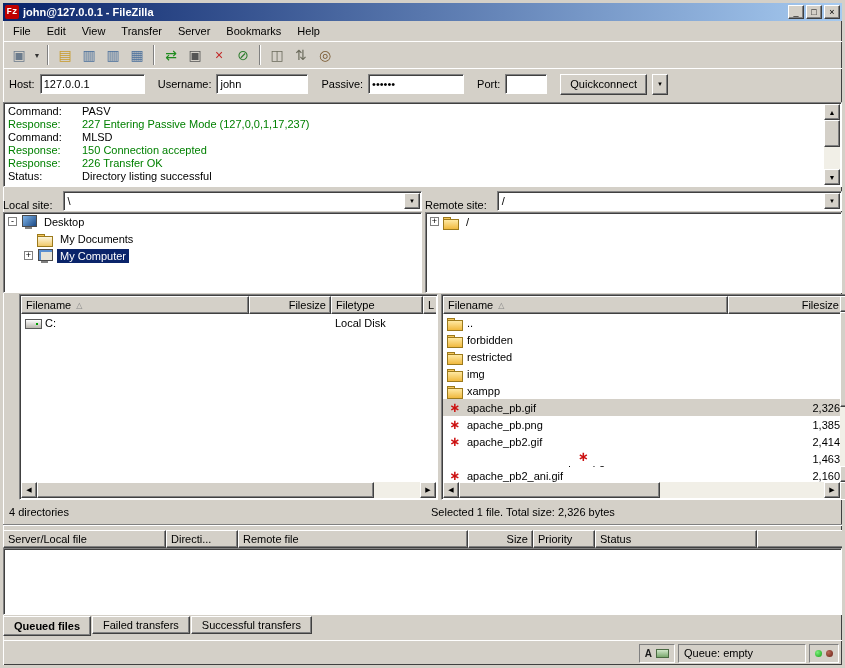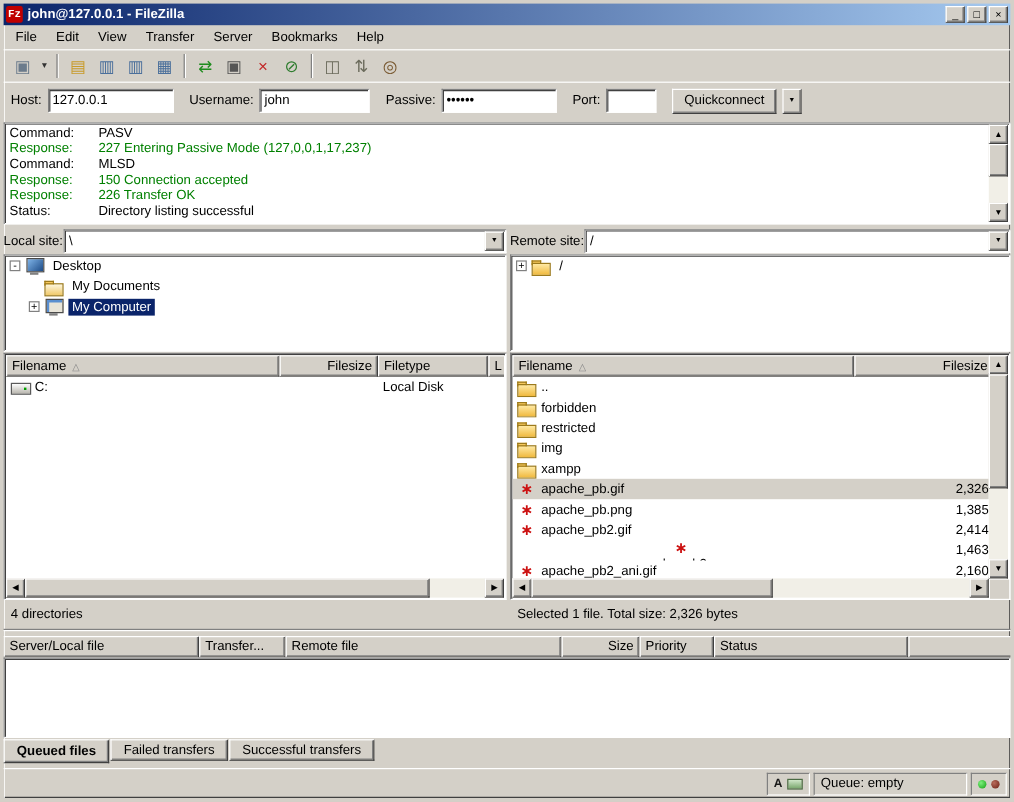--- a/index.html
+++ b/index.html
@@ -40,21 +40,21 @@
   
   .vscroll{position:absolute;width:16px;display:flex;flex-direction:column;background:#f1efe7;}
   .hscroll{position:absolute;height:16px;display:flex;flex-direction:row;background:#f1efe7;}
   .sb-btn{width:16px;height:16px;flex:none;font-size:7px;display:flex;align-items:center;justify-content:center;color:#000;padding:0;}
   .sb-track{flex:1;position:relative;}
   .vscroll .sb-thumb{position:absolute;left:0;width:16px;background:#d4d0c8;border:1px solid;border-color:#fff #404040 #404040 #fff;box-shadow:inset -1px -1px 0 #808080;}
   .hscroll .sb-thumb{position:absolute;top:0;height:16px;background:#d4d0c8;border:1px solid;border-color:#fff #404040 #404040 #fff;box-shadow:inset -1px -1px 0 #808080;}
   .sb-corner{position:absolute;right:0;bottom:0;width:16px;height:16px;background:#d4d0c8;}
 
   
-  .site-row{position:absolute;top:187px;height:21px;display:flex;align-items:center;font-size:11px;gap:0;color:#000;}
+  .site-row{position:absolute;top:187px;height:21px;display:flex;align-items:flex-end;font-size:11px;gap:10px;color:#000;}
   .site-row.local{left:0;width:419px;}
   .site-row.remote{left:422px;width:417px;}
   .site-combo{flex:1;height:20px;position:relative;background:#fff;border:1px solid;border-color:#808080 #fff #fff #808080;box-shadow:inset 1px 1px 0 #404040;padding:3px 18px 0 4px;}
   .combo-btn{position:absolute;right:1px;top:1px;width:16px;height:16px;font-size:6px;padding:0;}
 
   
   .tree{position:absolute;top:209px;height:81px;font-size:11px;overflow:hidden;color:#000;}
   .tree.local{left:0;width:419px;}
   .tree.remote{left:422px;width:417px;}
   .tree-row{height:17px;display:flex;align-items:center;}
@@ -71,21 +71,21 @@
   .i-computer::after{content:"";position:absolute;left:4px;bottom:0;width:7px;height:2px;background:#808080;}
   .i-folder::before,.i-folder-open::before,.i-docs::before{content:"";position:absolute;left:0;top:2px;width:6px;height:3px;background:#f7c85c;border:1px solid #9c7a1c;border-bottom:none;}
   .i-folder::after,.i-folder-open::after,.i-docs::after{content:"";position:absolute;left:0;top:4px;width:14px;height:9px;background:linear-gradient(#ffe9a2,#f0b93e);border:1px solid #9c7a1c;}
   .i-docs::after{background:linear-gradient(#fdf6dd,#f0c96a);}
   .i-drive::before{content:"";position:absolute;left:0;top:3px;width:15px;height:8px;background:linear-gradient(#fdfdfd,#b8b5ad);border:1px solid #5a5a5a;}
   .i-drive::after{content:"";position:absolute;right:3px;top:7px;width:2px;height:2px;background:#00a000;}
   .i-broken{color:#cc1111;font-size:13px;line-height:13px;font-weight:bold;text-align:center;}
   .i-broken::before{content:"∗";}
 
   
-  .listpane{position:absolute;top:291px;height:206px;background:#fff;border:1px solid;border-color:#808080 #fff #fff #808080;box-shadow:inset 1px 1px 0 #404040;}
+  .listpane{position:absolute;top:291px;height:206px;background:#fff;border:1px solid;border-color:#808080 #fff #fff #808080;box-shadow:inset 1px 1px 0 #404040;margin-left:16px;}
   .listpane.local{left:0;width:419px;}
   .listpane.remote{left:422px;width:417px;}
   .list-header{position:absolute;left:1px;top:1px;right:1px;height:18px;display:flex;overflow:hidden;}
   .listpane.remote .list-header{right:17px;}
   .hcell{height:18px;padding:2px 4px;font-size:11px;display:flex;align-items:center;flex:none;overflow:hidden;white-space:nowrap;color:#000;}
   .hcell.right{justify-content:flex-end;}
   .sort{color:#888;font-size:8px;margin-left:5px;}
   .list-body{position:absolute;left:1px;top:19px;right:1px;bottom:17px;overflow:hidden;}
   .listpane.remote .list-body{right:17px;}
   .lrow{height:17px;display:flex;align-items:center;font-size:11px;color:#000;}
@@ -393,21 +393,21 @@
   <div class="pane-status local">4 directories</div>
   <div class="pane-status remote">Selected 1 file. Total size: 2,326 bytes</div>
 
   <div class="groove"></div>
 
   <div class="queue-header">
       <div class="hcell raised" style="width: 163px;">
         <span class="hlabel">Server/Local file</span>
       </div>
       <div class="hcell raised" style="width: 72px;">
-        <span class="hlabel">Transfer...</span>
+        <span class="hlabel">Directi...</span>
       </div>
       <div class="hcell raised" style="width: 230px;">
         <span class="hlabel">Remote file</span>
       </div>
       <div class="hcell raised right" style="width: 65px;">
         <span class="hlabel">Size</span>
       </div>
       <div class="hcell raised" style="width: 62px;">
         <span class="hlabel">Priority</span>
       </div>

